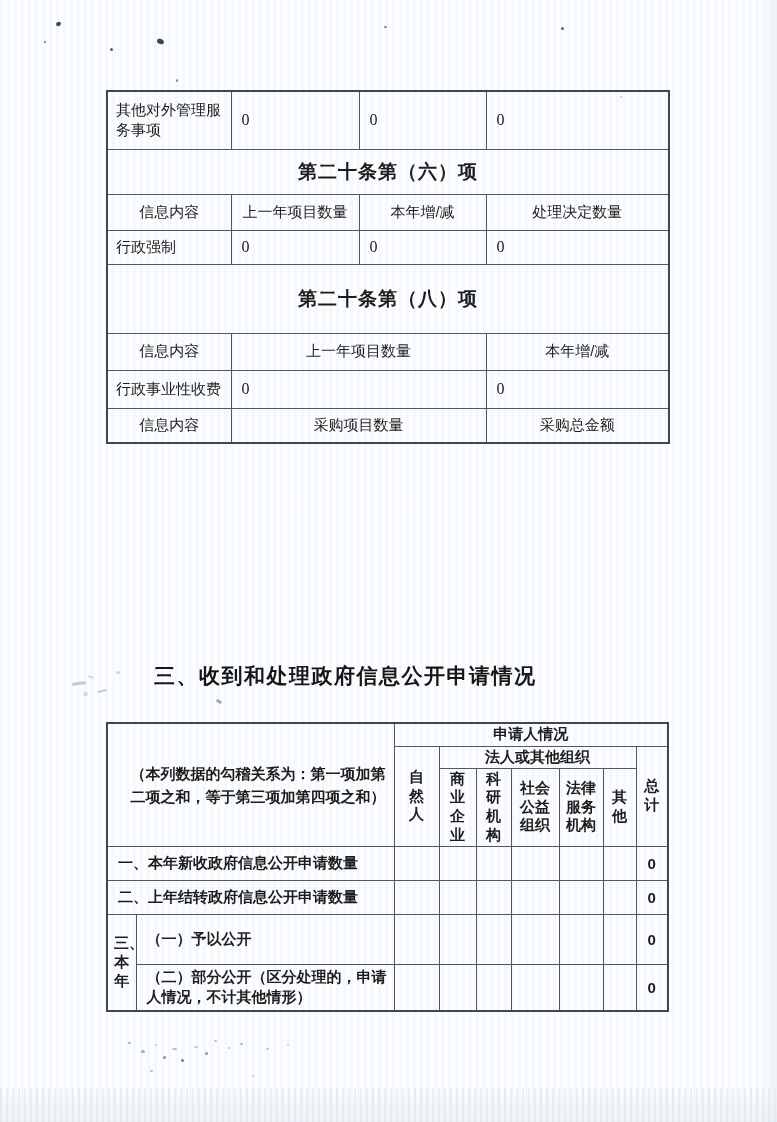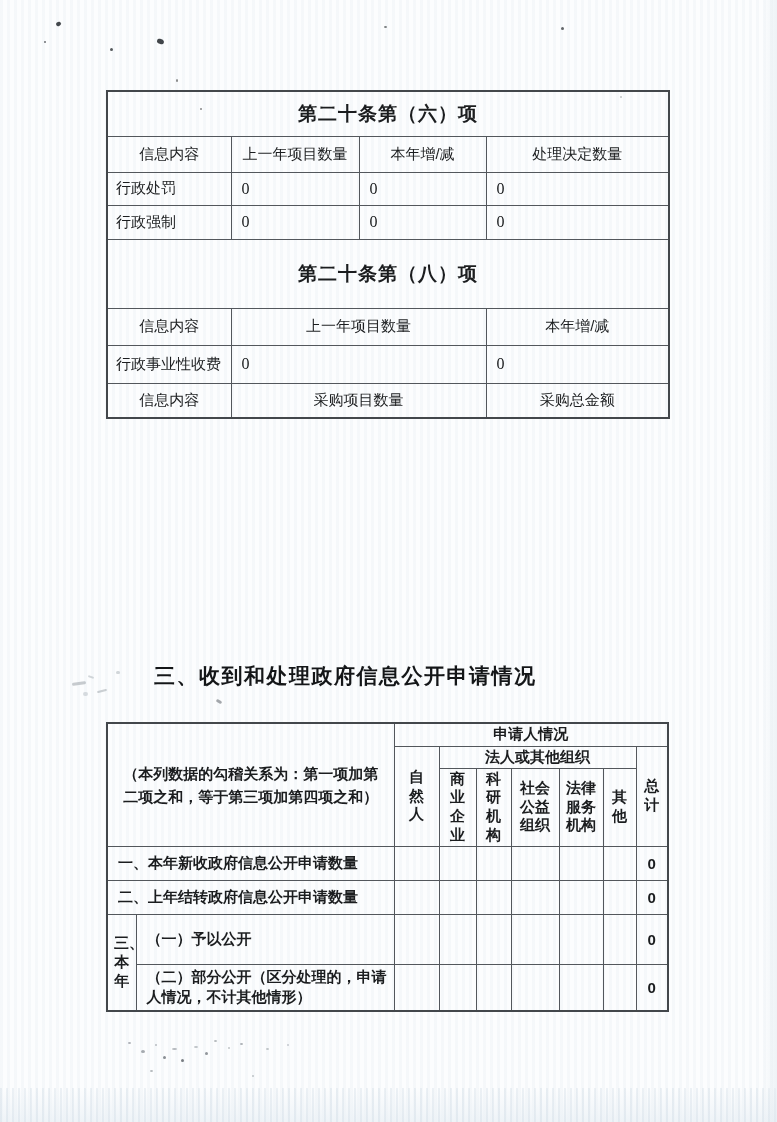--- a/index.html
+++ b/index.html
@@ -31,21 +31,21 @@
   .t2{left:106px;top:722px;width:561px;border:2px solid #43474b;}
 
   .t1 td{font-size:15px;}
   td.lbl{padding:2px 6px 2px 8px;text-align:left;line-height:1.35;}
   td.val{padding:2px 6px 2px 10px;text-align:left;
          font-family:"Liberation Serif",serif;font-size:16px;color:#17191b;}
   td.band{text-align:center;font-weight:bold;font-size:19px;letter-spacing:1px;}
   td.hdr{text-align:center;font-size:15px;padding:2px 2px;}
 
   .t2 td{font-size:15px;font-weight:bold;}
-  td.note{padding:16px 8px;text-align:center;line-height:1.55;}
+  td.note{padding:16px 8px;text-align:right;line-height:1.55;}
   td.span-hdr{text-align:center;font-size:15px;}
   td.vlabel{text-align:center;padding:1px 0;}
   .vwrap{margin:0 auto;word-break:break-all;line-height:1.25;text-align:center;}
   .w1{width:1.05em;}
   .w2{width:2.1em;}
   td.rowlbl{padding:2px 6px 2px 10px;text-align:left;line-height:1.35;}
   td.total{text-align:center;font-size:15px;}
   td.grp{text-align:center;padding:1px 0;}
 
   .heading{
@@ -63,35 +63,35 @@
 
 <table class="t1">
   <colgroup>
       <col style="width:124px">
       <col style="width:128px">
       <col style="width:127px">
       <col style="width:183px">
     </colgroup>
 
   <tbody>
+  <tr style="height:58px">
+    <td class="lbl">其他对外管理服务事项</td>
+    <td class="val">0</td>
+    <td class="val">0</td>
+    <td class="val">0</td>
+  </tr>
 
   <tr style="height:45px">
     <td class="band" colspan="4">第二十条第（六）项</td>
   </tr>
   <tr style="height:36px">
     <td class="hdr">信息内容</td>
     <td class="hdr">上一年项目数量</td>
     <td class="hdr">本年增/减</td>
     <td class="hdr">处理决定数量</td>
-  </tr>
-  <tr style="height:33px">
-    <td class="lbl">行政处罚</td>
-    <td class="val">0</td>
-    <td class="val">0</td>
-    <td class="val">0</td>
   </tr>
   <tr style="height:34px">
     <td class="lbl">行政强制</td>
     <td class="val">0</td>
     <td class="val">0</td>
     <td class="val">0</td>
   </tr>
 
   <tr style="height:69px">
     <td class="band" colspan="4">第二十条第（八）项</td>

